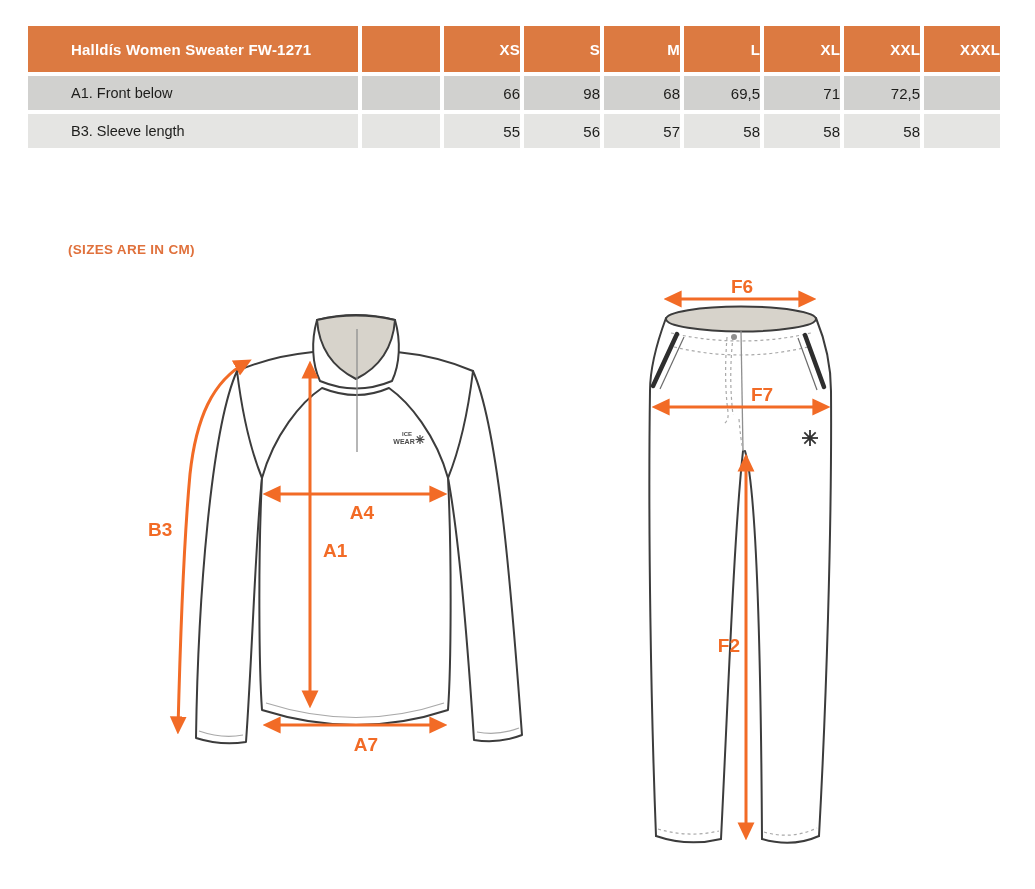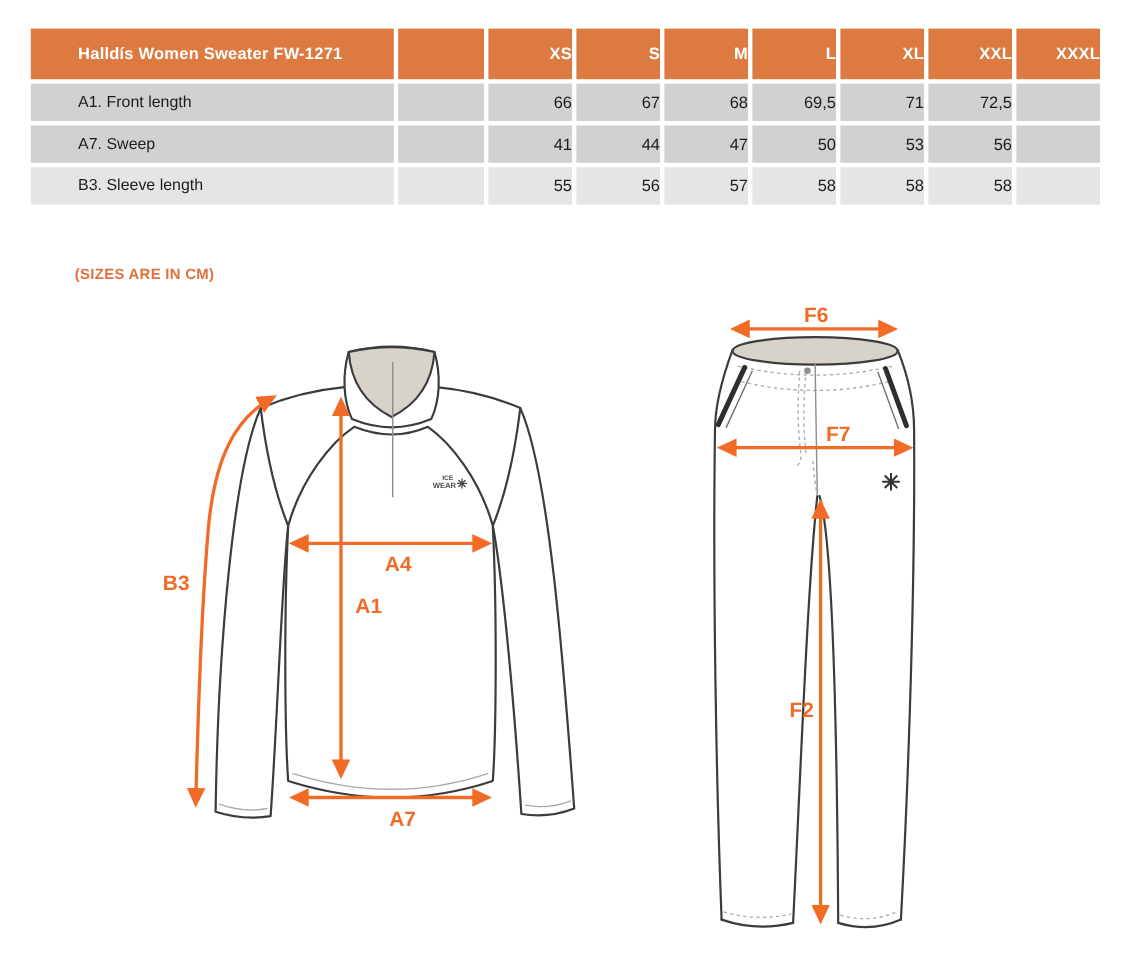--- a/index.html
+++ b/index.html
@@ -70,39 +70,28 @@
       <td></td>
       <td>XS</td>
       <td>S</td>
       <td>M</td>
       <td>L</td>
       <td>XL</td>
       <td>XXL</td>
       <td>XXXL</td>
     </tr>
     <tr class="dark">
-      <td class="label">A1. Front length</td>
+      <td class="label">A1. Front below</td>
       <td></td>
       <td>66</td>
-      <td>67</td>
+      <td>98</td>
       <td>68</td>
       <td>69,5</td>
       <td>71</td>
       <td>72,5</td>
-      <td></td>
-    </tr>
-    <tr class="dark">
-      <td class="label">A7. Sweep</td>
-      <td></td>
-      <td>41</td>
-      <td>44</td>
-      <td>47</td>
-      <td>50</td>
-      <td>53</td>
-      <td>56</td>
       <td></td>
     </tr>
     <tr class="light">
       <td class="label">B3. Sleeve length</td>
       <td></td>
       <td>55</td>
       <td>56</td>
       <td>57</td>
       <td>58</td>
       <td>58</td>

